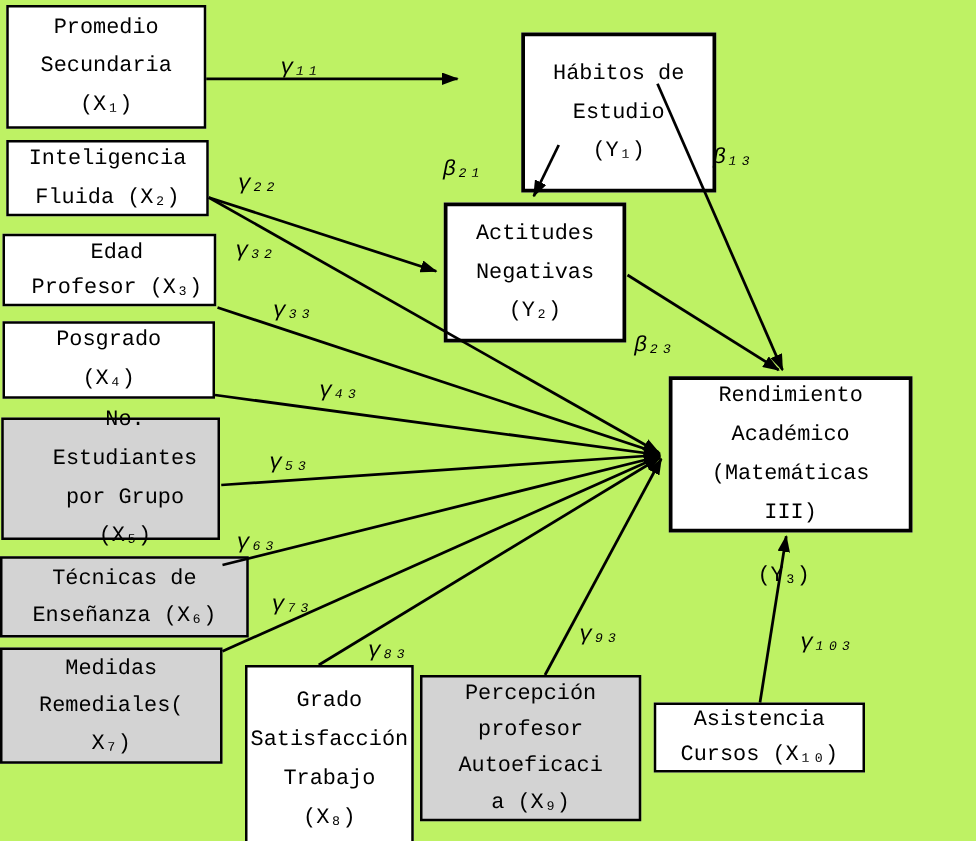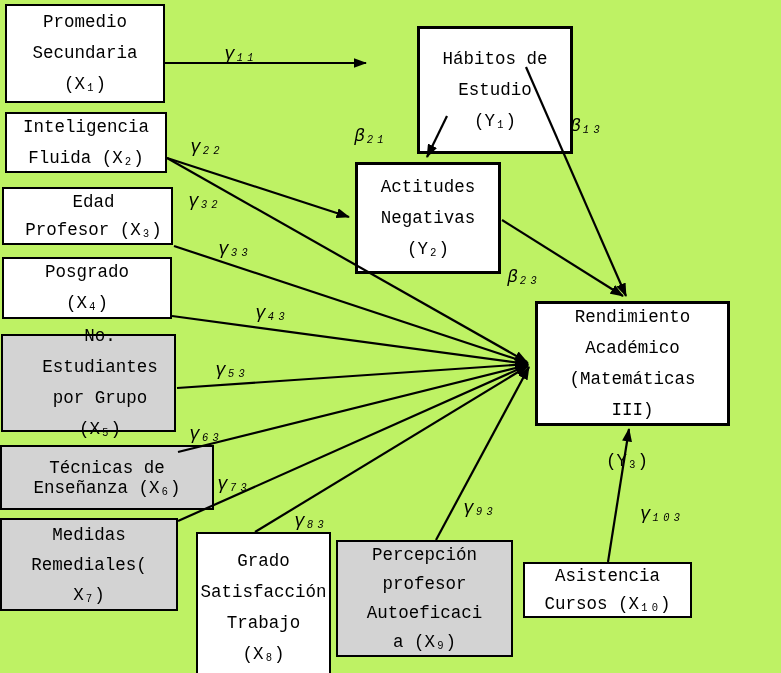--- a/index.html
+++ b/index.html
@@ -22,21 +22,21 @@
     box-sizing:border-box;
   }
   .box.gray{background:#d3d3d3;}
   .box.thick{border-width:3.5px;}
   
   #bx1 {left:5px;  top:4px;   width:160px;height:99px;}
   #bx2 {left:5px;  top:112px; width:162px;height:61px;}
   #bx3 {left:2px;  top:187px; width:171px;height:58px; line-height:28px;padding-left:12px;}
   #bx4 {left:2px;  top:257px; width:170px;height:62px;}
   #bx5 {left:1px;  top:334px; width:175px;height:98px;padding-left:23px;}
-  #bx6 {left:0px;  top:445px; width:214px;height:65px; line-height:20px;}
+  #bx6 {left:0px;  top:445px; width:199px;height:65px; line-height:30px;}
   #bx7 {left:0px;  top:518px; width:178px;height:93px; line-height:30px;}
   
   #bx8 {left:196px;top:532px; width:135px;height:152px;}
   #bx9 {left:336px;top:540px; width:177px;height:117px; line-height:29px;}
   #bx10{left:523px;top:562px; width:169px;height:56px;  line-height:28px;}
   
   #by1 {left:369px;top:26px;  width:156px;height:128px;margin-left:48px;}
   #by2 {left:355px;top:162px; width:146px;height:112px;}
   #by3 {left:535px;top:301px; width:195px;height:125px;}
 

